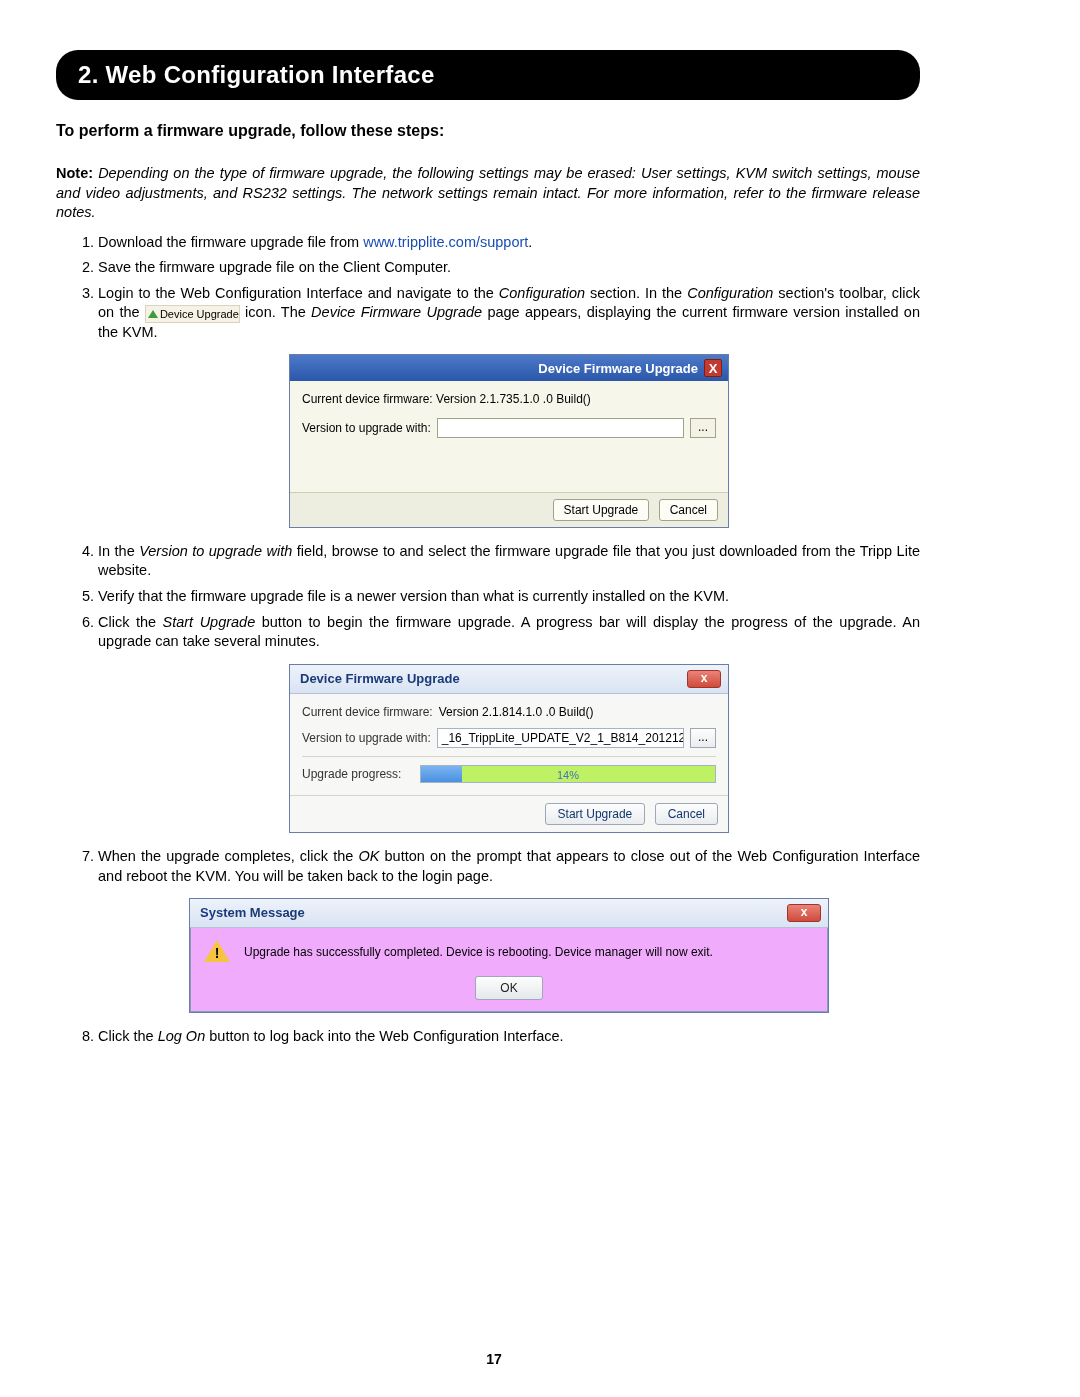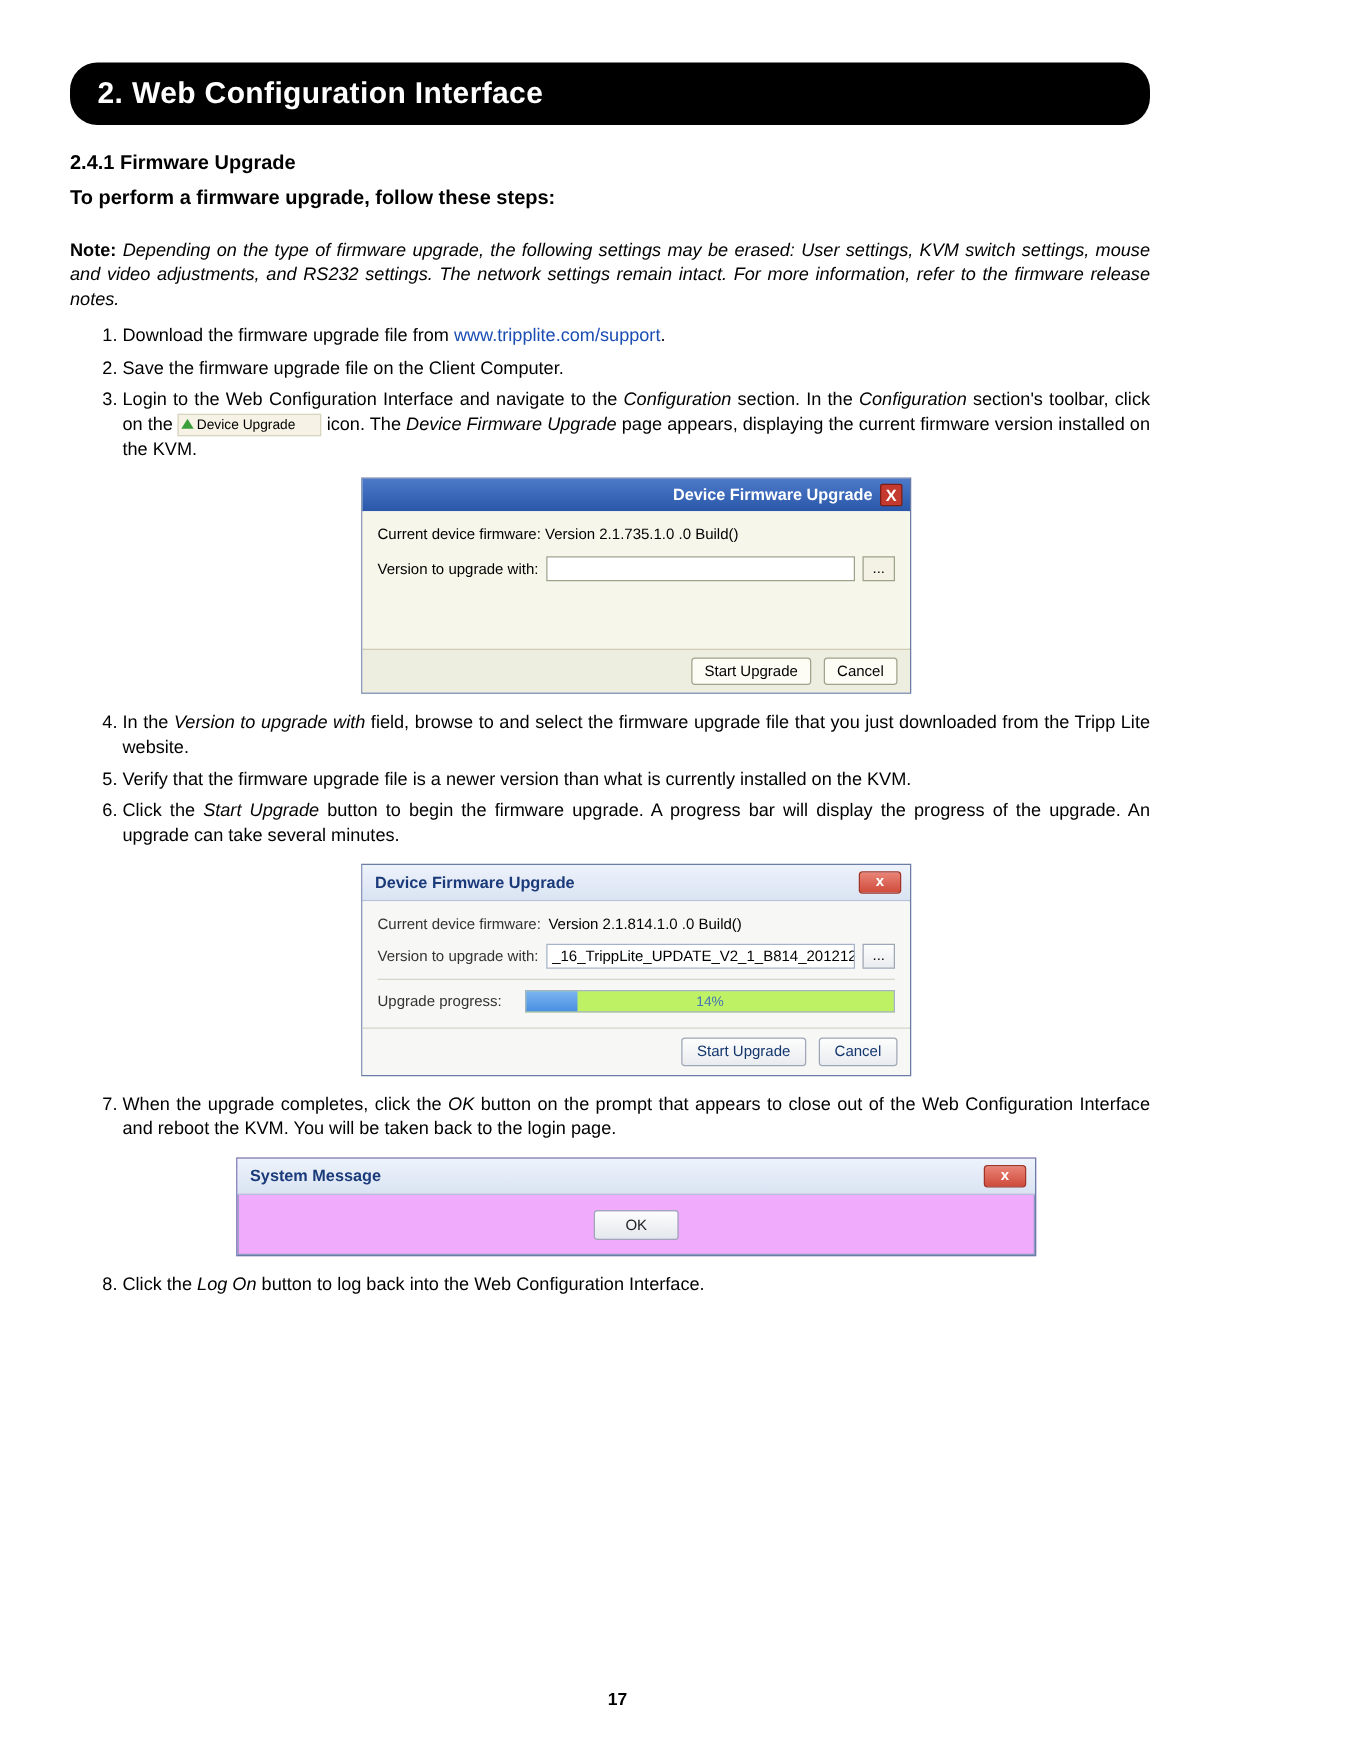--- a/index.html
+++ b/index.html
@@ -50,21 +50,21 @@
   ol { margin: 4px 0 0 0; padding-left: 42px; }
   ol > li { margin-bottom: 6px; font-size: 14.5px; text-align: justify; }
   .link { color: #1a4db3; text-decoration: none; cursor: pointer; }
   em.it { font-style: italic; }
   .device-upgrade-chip {
     display: inline-block;
     vertical-align: middle;
     background: #f6f3e6;
     border: 1px solid #d8d4c0;
     font-size: 11px;
-    padding: 1px 20px 1px 2px;
+    padding: 1px 0 1px 2px;
     line-height: 14px;
   }
   .arrow-up-icon {
     display: inline-block;
     width: 0; height: 0;
     border-left: 5px solid transparent;
     border-right: 5px solid transparent;
     border-bottom: 8px solid #3a9f3a;
     vertical-align: middle;
     margin-right: 2px;
@@ -279,21 +279,20 @@
 </style>
 </head>
 <body>
 
 <div class="page">
 
   <div class="banner">
     <span class="banner-text">2. Web Configuration Interface</span>
   </div>
 
-  <div class="section-title">2.4.1 Firmware Upgrade</div>
   <div class="subhead">To perform a firmware upgrade, follow these steps:</div>
 
   <div class="note">
     <span class="note-label">Note:</span>
     <span>Depending on the type of firmware upgrade, the following settings may be erased: User settings, KVM switch settings, mouse and video adjustments, and RS232 settings. The network settings remain intact. For more information, refer to the firmware release notes.</span>
   </div>
 
   <ol>
     <li>
       <span>Download the firmware upgrade file from </span><a class="link">www.tripplite.com/support</a><span>.</span>
@@ -377,20 +376,24 @@
       <span>When the upgrade completes, click the </span><em class="it">OK</em><span> button on the prompt that appears to close out of the Web Configuration Interface and reboot the KVM. You will be taken back to the login page.</span>
 
       
       <div class="dialog-c-wrap">
         <div class="dialog-c">
           <div class="titlebar-b">
             <span>System Message</span>
             <span class="close-v">x</span>
           </div>
           <div class="dlg-body-c">
+            <div class="msg-row">
+              <span class="warn-icon"></span>
+              <span>Upgrade has successfully completed. Device is rebooting. Device manager will now exit.</span>
+            </div>
             <span class="btn-c">OK</span>
           </div>
         </div>
       </div>
     </li>
 
     <li>
       <span>Click the </span><em class="it">Log On</em><span> button to log back into the Web Configuration Interface.</span>
     </li>
   </ol>

